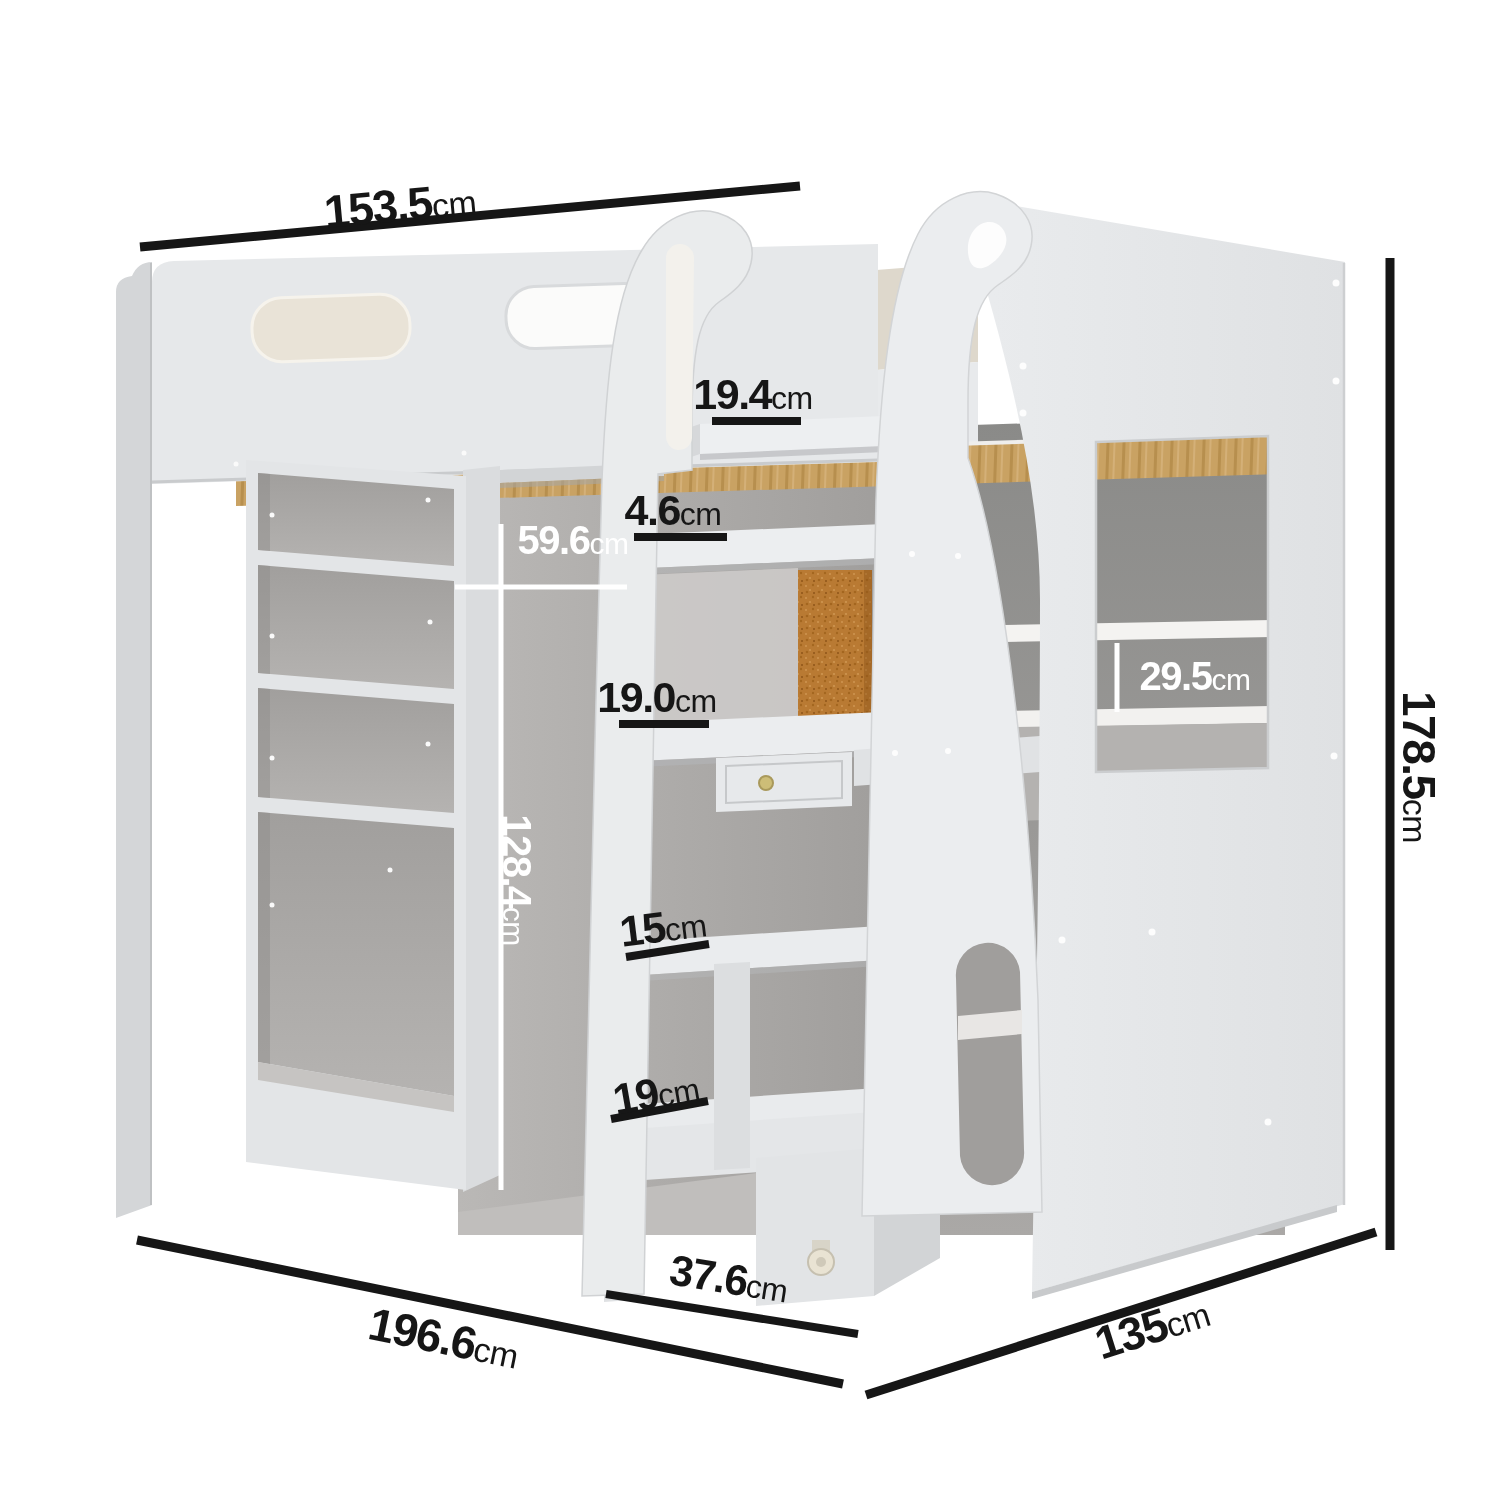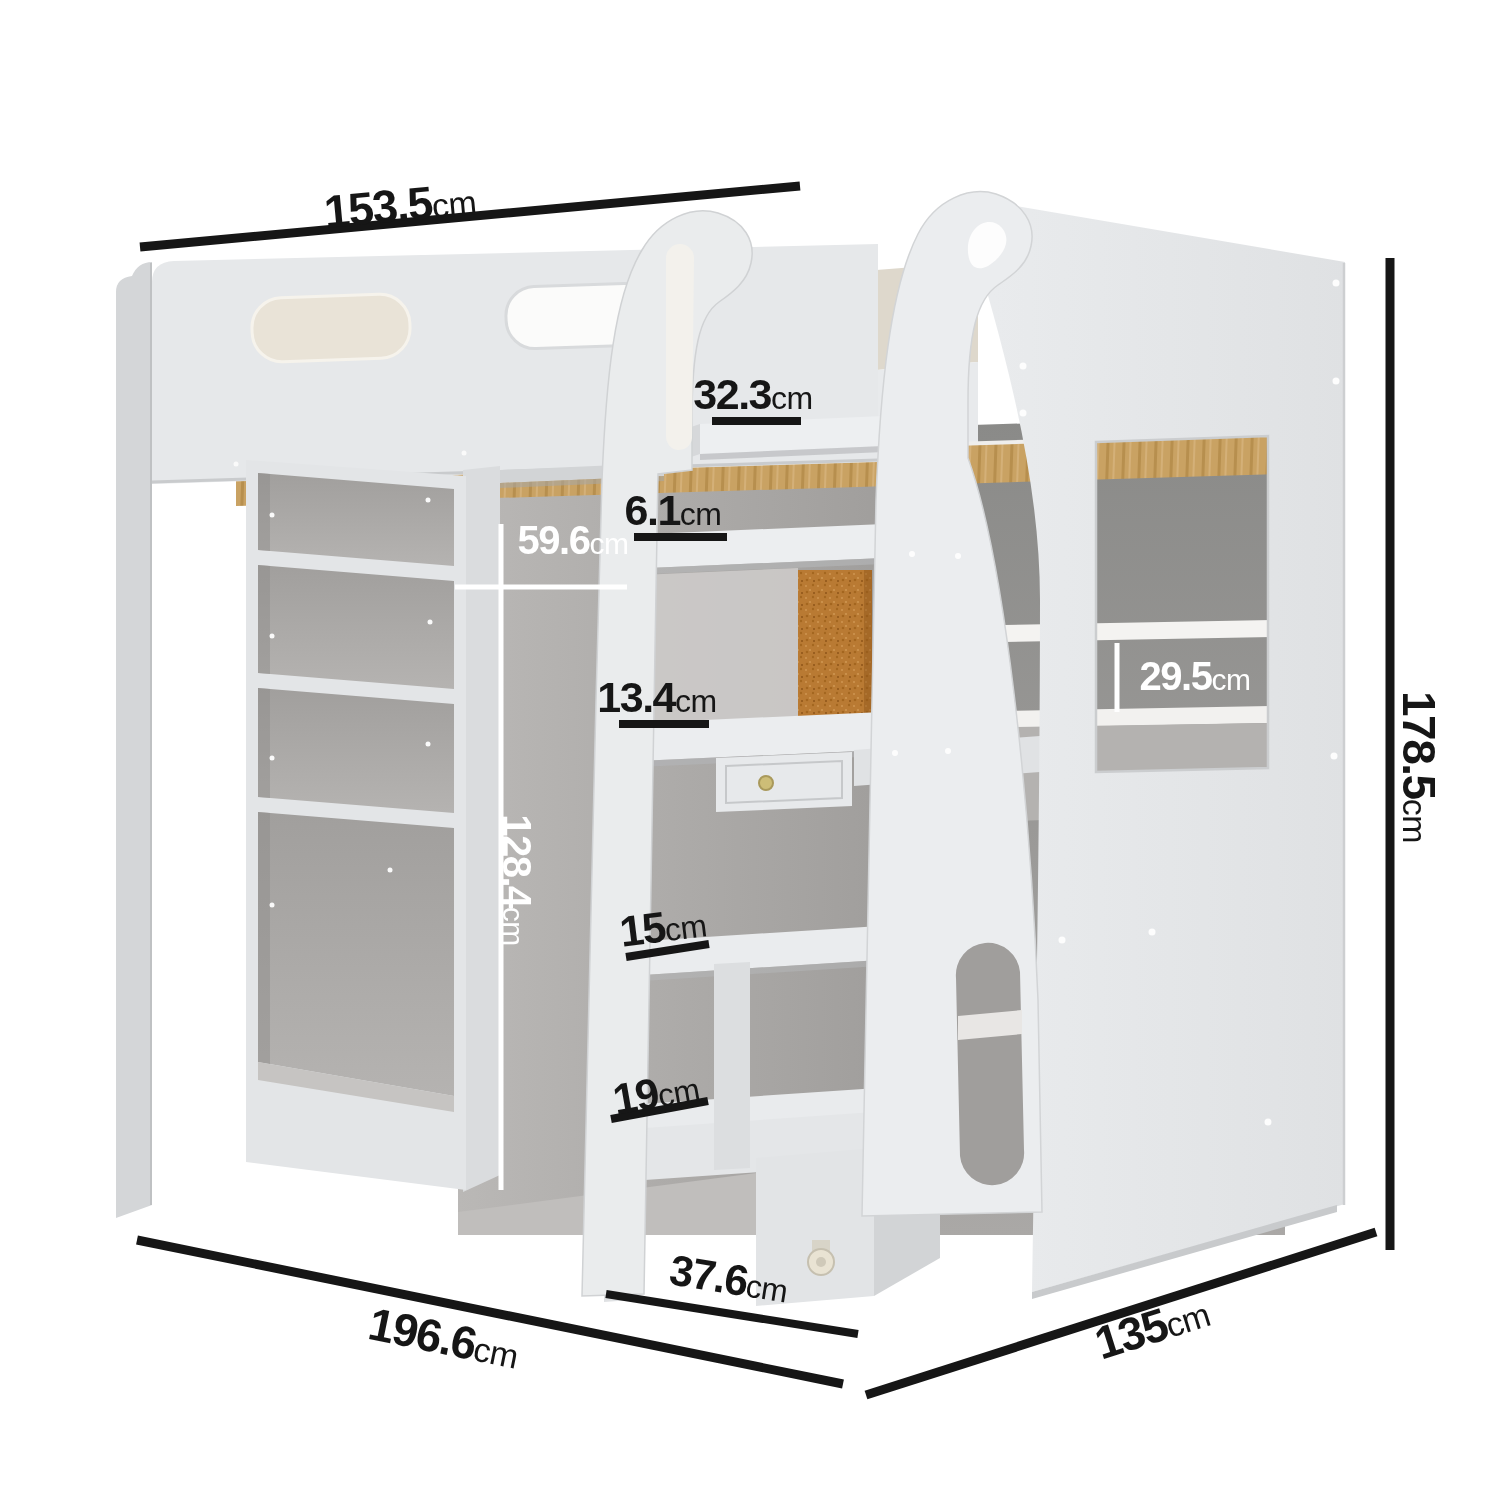--- a/index.html
+++ b/index.html
@@ -186,24 +186,24 @@
   </g>
 
   <g stroke="var(--dimension-text-light,#ffffff)">
     <line x1="501" y1="524" x2="501" y2="1190" stroke-width="5"></line>
     <line x1="455" y1="587" x2="627" y2="587" stroke-width="5"></line>
     <line x1="1117" y1="643" x2="1117" y2="712" stroke-width="5"></line>
   </g>
 </svg>
 
 <div class="dim-label" style="left:400px;top:205px;--r:-5.3deg"><span class="num">153.5</span><span class="unit">cm</span></div>
-<div class="dim-label m" style="left:753px;top:394px"><span class="num">32.3</span><span class="unit">cm</span></div>
-<div class="dim-label m" style="left:673px;top:510px"><span class="num">6.1</span><span class="unit">cm</span></div>
+<div class="dim-label m" style="left:753px;top:394px"><span class="num">19.4</span><span class="unit">cm</span></div>
+<div class="dim-label m" style="left:673px;top:510px"><span class="num">4.6</span><span class="unit">cm</span></div>
 <div class="dim-label w" style="left:573px;top:540px"><span class="num">59.6</span><span class="unit">cm</span></div>
-<div class="dim-label m" style="left:657px;top:697px"><span class="num">13.4</span><span class="unit">cm</span></div>
+<div class="dim-label m" style="left:657px;top:697px"><span class="num">19.0</span><span class="unit">cm</span></div>
 <div class="dim-label w" style="left:517px;top:880px;--r:90deg"><span class="num">128.4</span><span class="unit">cm</span></div>
 <div class="dim-label w" style="left:1195px;top:676px"><span class="num">29.5</span><span class="unit">cm</span></div>
 <div class="dim-label m" style="left:663px;top:927px;--r:-7deg"><span class="num">15</span><span class="unit">cm</span></div>
 <div class="dim-label m" style="left:656px;top:1093px;--r:-10deg"><span class="num">19</span><span class="unit">cm</span></div>
 <div class="dim-label m" style="left:729px;top:1279px;--r:9deg"><span class="num">37.6</span><span class="unit">cm</span></div>
 <div class="dim-label" style="left:444px;top:1338px;--r:11.5deg"><span class="num">196.6</span><span class="unit">cm</span></div>
 <div class="dim-label" style="left:1152px;top:1327px;--r:-17.5deg"><span class="num">135</span><span class="unit">cm</span></div>
 <div class="dim-label" style="left:1419px;top:767px;--r:90deg"><span class="num">178.5</span><span class="unit">cm</span></div>
 
 </div>

